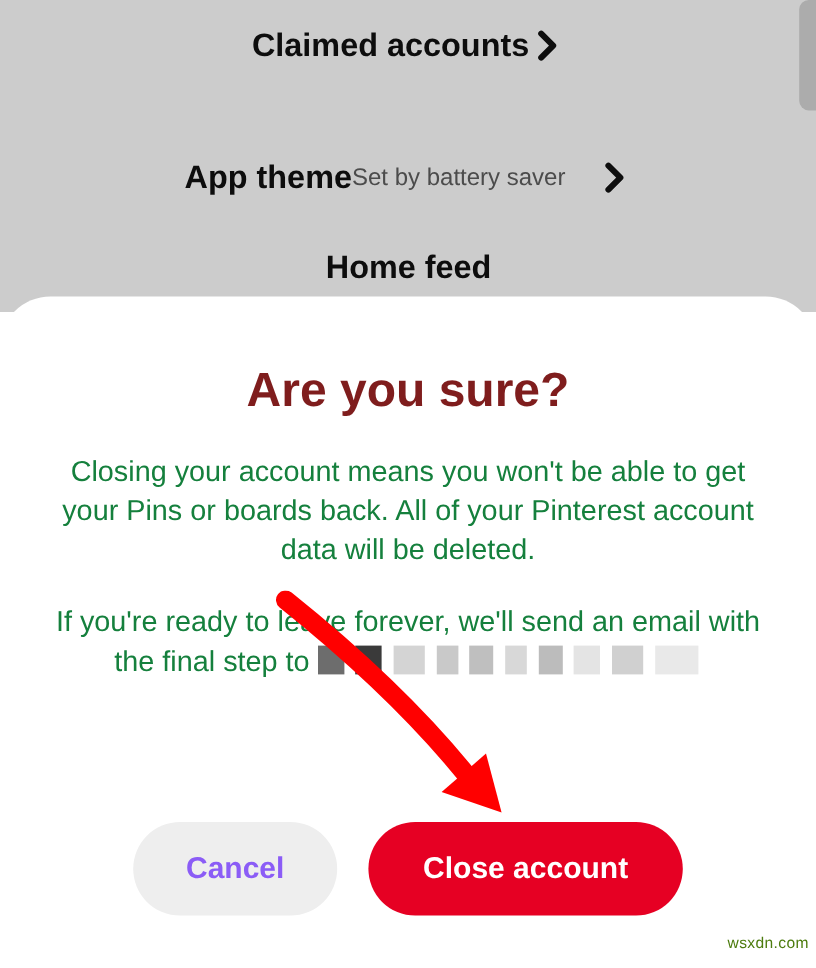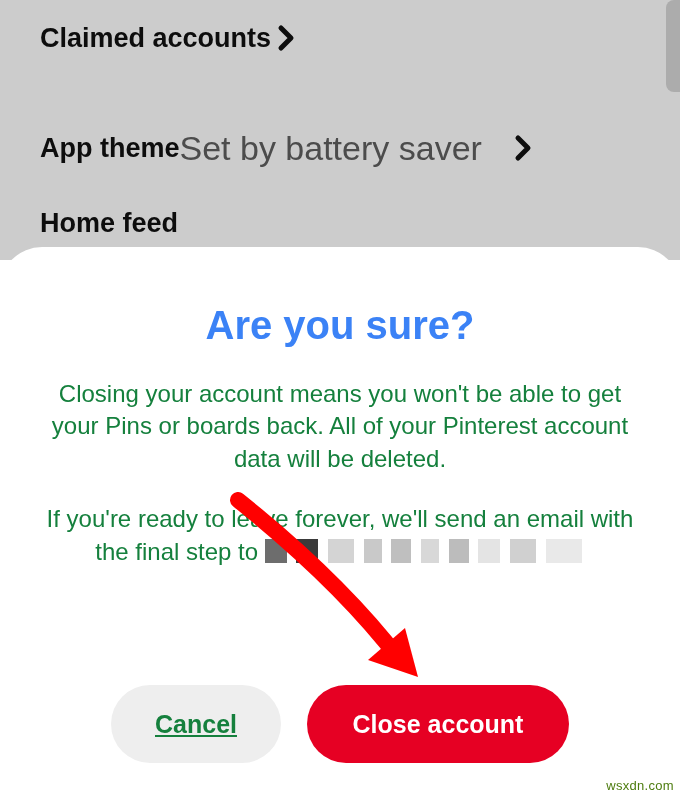--- a/index.html
+++ b/index.html
@@ -26,30 +26,30 @@
     background: rgba(0,0,0,0.20);
   }
   
   .settings-row {
     position: absolute;
     left: 0;
     width: 665px;
     padding: 0 24px 0 40px;
     display: flex;
     align-items: center;
-    justify-content: flex-start;
+    justify-content: center;
     color: #111;
   }
   .row-title {
     font-size: 27px;
     font-weight: 700;
     color: #111;
   }
   .row-value {
-    font-size: 34px;
+    font-size: 20px;
     color: #5f5f5f;
     font-weight: 400;
     margin-right: 26px;
   }
   .row-right {
     display: flex;
     align-items: center;
   }
   .chevron {
     width: 30px;
@@ -77,21 +77,21 @@
     width: 680px;
     height: 560px;
     background: #fff;
     border-radius: 42px 42px 0 0;
     padding: 56px 40px 0 40px;
     text-align: center;
   }
   .sheet h1 {
     font-size: 40px;
     font-weight: 700;
-    color: #3b82f6;
+    color: #7f1d1d;
     margin-bottom: 30px;
   }
   .sheet p {
     font-size: 24px;
     line-height: 1.35;
     color: #15803d;
     font-weight: 400;
   }
   .sheet p + p { margin-top: 28px; }
   .redacted {
@@ -124,22 +124,21 @@
     font-weight: 700;
     cursor: pointer;
     display: flex;
     align-items: center;
     justify-content: center;
     padding: 0 8px;
   }
   .btn-cancel {
     width: 170px;
     background: #eeeeee;
-    color: #15803d;
-    text-decoration: underline;
+    color: #8b5cf6;
   }
   .btn-close {
     width: 262px;
     background: #e60023;
     color: #fff;
     text-align: center;
   }
   
   .arrow {
     position: absolute;

